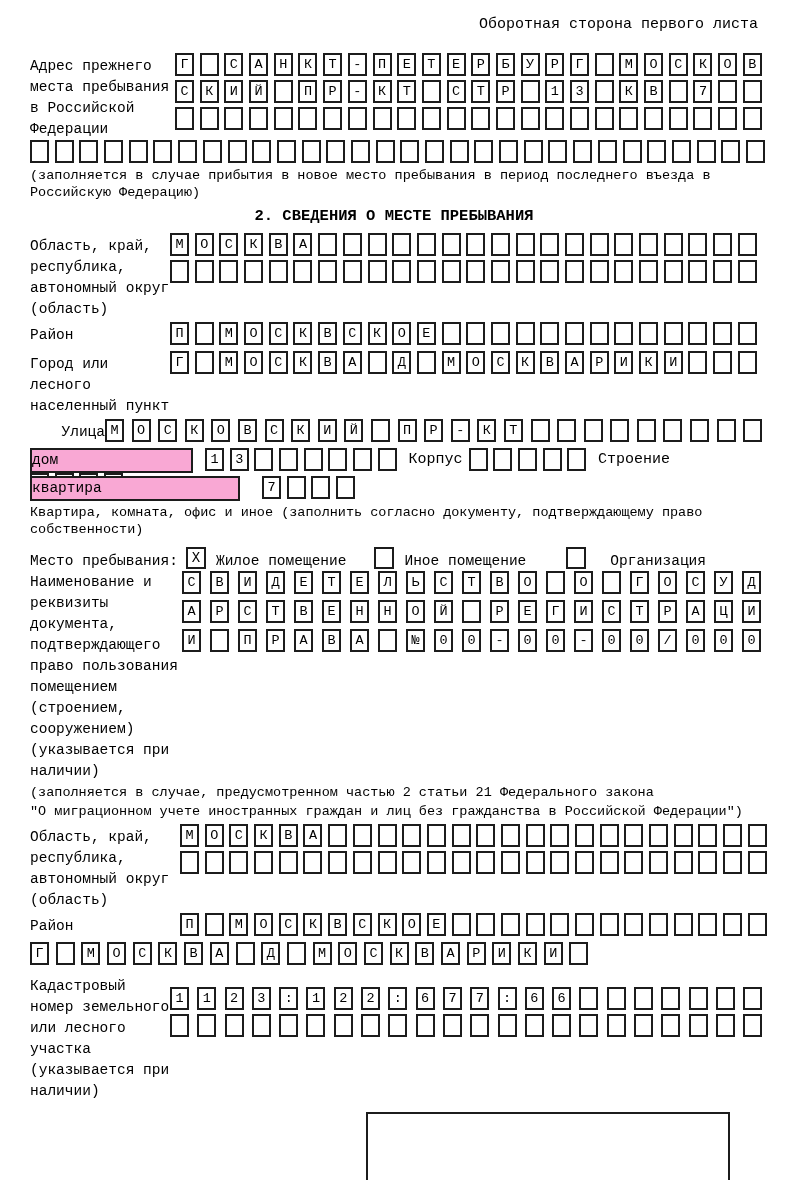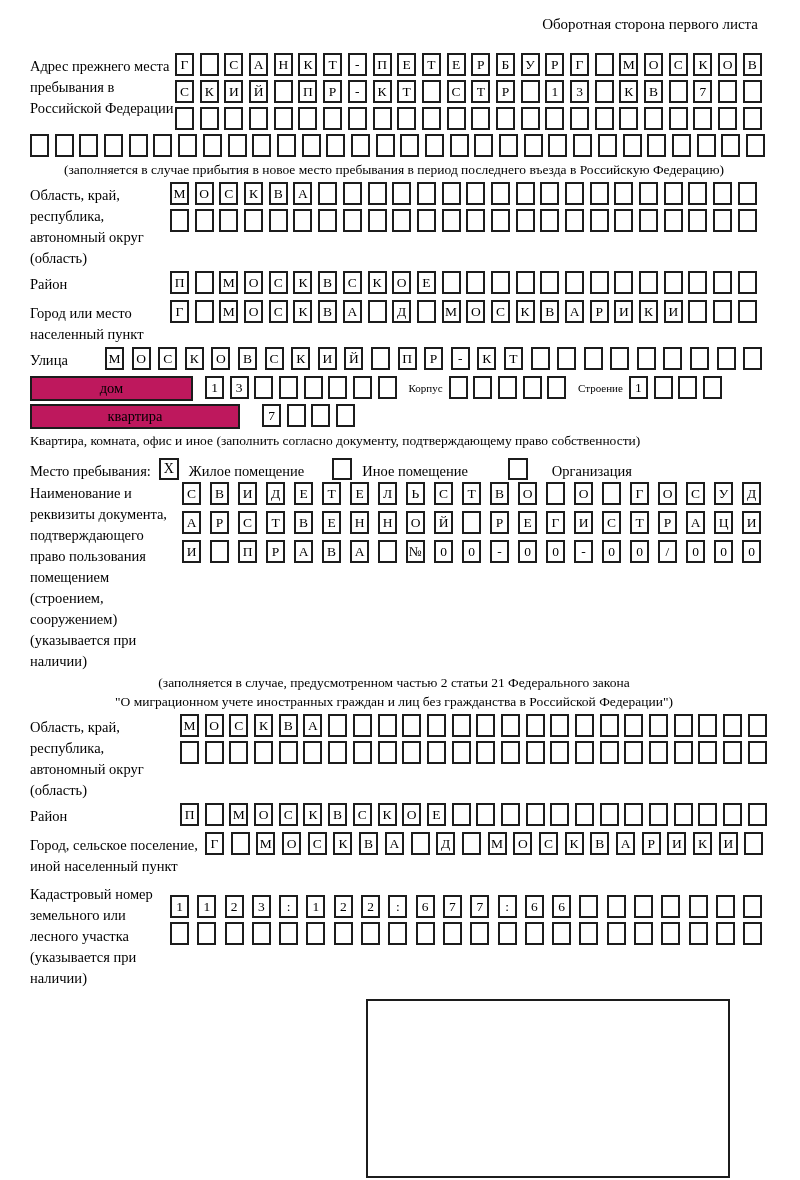--- a/index.html
+++ b/index.html
@@ -1,41 +1,41 @@
 <!DOCTYPE html>
 <html><head>
 <meta charset="utf-8">
 <style>
   html,body{margin:0;padding:0;background:#fff;}
   .page{width:788px;height:1180px;background:#ffffff;color:#000;
-        font-family:Liberation Serif, serif;
+        font-family:Liberation Mono, monospace;
         box-sizing:border-box;padding:8px 30px 0 30px;position:relative;overflow:hidden;}
   .header-note{text-align:right;font-size:15px;margin-top:8px;margin-bottom:20px;}
   .block{display:flex;align-items:flex-start;}
   .label{font-size:14.5px;line-height:21px;padding-top:3px;box-sizing:border-box;}
   .w145{flex:0 0 145px;} .w140{flex:0 0 140px;} .w150{flex:0 0 150px;}
-  .w75{flex:0 0 75px;} .w175{flex:0 0 175px;} .w152{flex:0 0 152px;}
+  .w75{flex:0 0 75px;text-align:right;} .w175{flex:0 0 175px;} .w152{flex:0 0 152px;}
   .rows{flex:1 1 auto;}
   .cellrow{white-space:nowrap;height:23px;margin-bottom:4px;}
   .cellrow.inline{display:inline-block;vertical-align:top;margin-bottom:0;}
   .cell{display:inline-block;box-sizing:border-box;width:19px;height:23px;
         border:2px solid #1c1c1c;margin-right:5.7px;text-align:center;
         font-size:13.5px;line-height:19px;vertical-align:top;background:#fff;}
   .sp266 .cell{margin-right:7.6px;}
   .sp28 .cell{margin-right:9px;}
   .sp273 .cell{margin-right:8.3px;}
   .sp257 .cell{margin-right:6.7px;}
-  .caption{font-size:13.5px;text-align:center;line-height:17px;margin:2px 0 4px 0;}
+  .caption{font-size:13.5px;text-align:left;line-height:17px;margin:2px 0 4px 0;}
   .caption.left{text-align:left;}
   .sec-title{font-size:15.5px;font-weight:bold;text-align:center;margin:6px 0 8px 0;}
   .widebox{display:inline-block;box-sizing:border-box;height:25px;border:2px solid #1c1c1c;
-           text-align:center;font-size:14.5px;line-height:21px;vertical-align:top;background:#be185d;}
+           text-align:left;font-size:14.5px;line-height:21px;vertical-align:top;background:#f9a8d4;}
   .dombox{width:163px;margin-right:12px;}
   .kvbox{width:210px;margin-right:22px;}
-  .inline-label{font-size:11px;display:inline-block;vertical-align:top;line-height:24px;
+  .inline-label{font-size:15px;display:inline-block;vertical-align:top;line-height:24px;
                 margin:0 6px 0 6px;}
   .houserow{margin:2px 0 2px 0;height:26px;}
   .stayrow{margin:6px 0 0 0;height:25px;font-size:14.5px;display:flex;align-items:flex-end;}
   .checkbox{display:inline-block;box-sizing:border-box;width:20px;height:22px;
             border:2px solid #1c1c1c;text-align:center;font-size:14px;line-height:18px;
             margin:0 10px 0 8px;}
   .stay-note{font-size:13.5px;margin:3px 0 8px 170px;}
   .actual-title{font-size:15px;font-weight:bold;text-align:center;margin:10px 0 6px 0;}
   .stamp-area{width:430px;margin-left:auto;margin-right:-5px;margin-top:10px;}
   .stamp-box{width:360px;height:175px;border:2px solid #1c1c1c;margin:0 auto;background:#fff;} .mt4{margin-top:4px;} .mt2{margin-top:2px;}
@@ -51,38 +51,39 @@
     <div class="label w145">Адрес прежнего места пребывания в Российской Федерации</div>
     <div class="rows">
       <div class="cellrow"><span class="cell">Г</span><span class="cell"></span><span class="cell">С</span><span class="cell">А</span><span class="cell">Н</span><span class="cell">К</span><span class="cell">Т</span><span class="cell">-</span><span class="cell">П</span><span class="cell">Е</span><span class="cell">Т</span><span class="cell">Е</span><span class="cell">Р</span><span class="cell">Б</span><span class="cell">У</span><span class="cell">Р</span><span class="cell">Г</span><span class="cell"></span><span class="cell">М</span><span class="cell">О</span><span class="cell">С</span><span class="cell">К</span><span class="cell">О</span><span class="cell">В</span></div>
       <div class="cellrow"><span class="cell">С</span><span class="cell">К</span><span class="cell">И</span><span class="cell">Й</span><span class="cell"></span><span class="cell">П</span><span class="cell">Р</span><span class="cell">-</span><span class="cell">К</span><span class="cell">Т</span><span class="cell"></span><span class="cell">С</span><span class="cell">Т</span><span class="cell">Р</span><span class="cell"></span><span class="cell">1</span><span class="cell">3</span><span class="cell"></span><span class="cell">К</span><span class="cell">В</span><span class="cell"></span><span class="cell">7</span><span class="cell"></span><span class="cell"></span></div>
       <div class="cellrow"><span class="cell"></span><span class="cell"></span><span class="cell"></span><span class="cell"></span><span class="cell"></span><span class="cell"></span><span class="cell"></span><span class="cell"></span><span class="cell"></span><span class="cell"></span><span class="cell"></span><span class="cell"></span><span class="cell"></span><span class="cell"></span><span class="cell"></span><span class="cell"></span><span class="cell"></span><span class="cell"></span><span class="cell"></span><span class="cell"></span><span class="cell"></span><span class="cell"></span><span class="cell"></span><span class="cell"></span></div>
     </div>
   </div>
   <div class="cellrow"><span class="cell"></span><span class="cell"></span><span class="cell"></span><span class="cell"></span><span class="cell"></span><span class="cell"></span><span class="cell"></span><span class="cell"></span><span class="cell"></span><span class="cell"></span><span class="cell"></span><span class="cell"></span><span class="cell"></span><span class="cell"></span><span class="cell"></span><span class="cell"></span><span class="cell"></span><span class="cell"></span><span class="cell"></span><span class="cell"></span><span class="cell"></span><span class="cell"></span><span class="cell"></span><span class="cell"></span><span class="cell"></span><span class="cell"></span><span class="cell"></span><span class="cell"></span><span class="cell"></span><span class="cell"></span></div>
   <div class="caption">(заполняется в случае прибытия в новое место пребывания в период последнего въезда в Российскую Федерацию)</div>
 
+  <div class="sec-title">2. СВЕДЕНИЯ О МЕСТЕ ПРЕБЫВАНИЯ</div>
 
   <div class="block">
     <div class="label w140">Область, край, республика, автономный округ (область)</div>
     <div class="rows">
       <div class="cellrow"><span class="cell">М</span><span class="cell">О</span><span class="cell">С</span><span class="cell">К</span><span class="cell">В</span><span class="cell">А</span><span class="cell"></span><span class="cell"></span><span class="cell"></span><span class="cell"></span><span class="cell"></span><span class="cell"></span><span class="cell"></span><span class="cell"></span><span class="cell"></span><span class="cell"></span><span class="cell"></span><span class="cell"></span><span class="cell"></span><span class="cell"></span><span class="cell"></span><span class="cell"></span><span class="cell"></span><span class="cell"></span></div>
       <div class="cellrow"><span class="cell"></span><span class="cell"></span><span class="cell"></span><span class="cell"></span><span class="cell"></span><span class="cell"></span><span class="cell"></span><span class="cell"></span><span class="cell"></span><span class="cell"></span><span class="cell"></span><span class="cell"></span><span class="cell"></span><span class="cell"></span><span class="cell"></span><span class="cell"></span><span class="cell"></span><span class="cell"></span><span class="cell"></span><span class="cell"></span><span class="cell"></span><span class="cell"></span><span class="cell"></span><span class="cell"></span></div>
     </div>
   </div>
 
   <div class="block mt2">
     <div class="label w140">Район</div>
     <div class="rows">
       <div class="cellrow"><span class="cell">П</span><span class="cell"></span><span class="cell">М</span><span class="cell">О</span><span class="cell">С</span><span class="cell">К</span><span class="cell">В</span><span class="cell">С</span><span class="cell">К</span><span class="cell">О</span><span class="cell">Е</span><span class="cell"></span><span class="cell"></span><span class="cell"></span><span class="cell"></span><span class="cell"></span><span class="cell"></span><span class="cell"></span><span class="cell"></span><span class="cell"></span><span class="cell"></span><span class="cell"></span><span class="cell"></span><span class="cell"></span></div>
     </div>
   </div>
 
   <div class="block mt2">
-    <div class="label w140">Город или место населенный пункт</div>
+    <div class="label w140">Город или лесного населенный пункт</div>
     <div class="rows">
       <div class="cellrow"><span class="cell">Г</span><span class="cell"></span><span class="cell">М</span><span class="cell">О</span><span class="cell">С</span><span class="cell">К</span><span class="cell">В</span><span class="cell">А</span><span class="cell"></span><span class="cell">Д</span><span class="cell"></span><span class="cell">М</span><span class="cell">О</span><span class="cell">С</span><span class="cell">К</span><span class="cell">В</span><span class="cell">А</span><span class="cell">Р</span><span class="cell">И</span><span class="cell">К</span><span class="cell">И</span><span class="cell"></span><span class="cell"></span><span class="cell"></span></div>
     </div>
   </div>
 
   <div class="block mt2">
     <div class="label w75">Улица</div>
     <div class="rows">
       <div class="cellrow sp266"><span class="cell">М</span><span class="cell">О</span><span class="cell">С</span><span class="cell">К</span><span class="cell">О</span><span class="cell">В</span><span class="cell">С</span><span class="cell">К</span><span class="cell">И</span><span class="cell">Й</span><span class="cell"></span><span class="cell">П</span><span class="cell">Р</span><span class="cell">-</span><span class="cell">К</span><span class="cell">Т</span><span class="cell"></span><span class="cell"></span><span class="cell"></span><span class="cell"></span><span class="cell"></span><span class="cell"></span><span class="cell"></span><span class="cell"></span><span class="cell"></span></div>
     </div>
@@ -128,21 +129,20 @@
   </div>
 
   <div class="block mt2">
     <div class="label w150">Район</div>
     <div class="rows">
       <div class="cellrow"><span class="cell">П</span><span class="cell"></span><span class="cell">М</span><span class="cell">О</span><span class="cell">С</span><span class="cell">К</span><span class="cell">В</span><span class="cell">С</span><span class="cell">К</span><span class="cell">О</span><span class="cell">Е</span><span class="cell"></span><span class="cell"></span><span class="cell"></span><span class="cell"></span><span class="cell"></span><span class="cell"></span><span class="cell"></span><span class="cell"></span><span class="cell"></span><span class="cell"></span><span class="cell"></span><span class="cell"></span><span class="cell"></span></div>
     </div>
   </div>
 
   <div class="block mt2">
-    <div class="label w175">Город, сельское поселение, иной населенный пункт</div>
     <div class="rows">
       <div class="cellrow sp257"><span class="cell">Г</span><span class="cell"></span><span class="cell">М</span><span class="cell">О</span><span class="cell">С</span><span class="cell">К</span><span class="cell">В</span><span class="cell">А</span><span class="cell"></span><span class="cell">Д</span><span class="cell"></span><span class="cell">М</span><span class="cell">О</span><span class="cell">С</span><span class="cell">К</span><span class="cell">В</span><span class="cell">А</span><span class="cell">Р</span><span class="cell">И</span><span class="cell">К</span><span class="cell">И</span><span class="cell"></span></div>
     </div>
   </div>
 
   <div class="block mt4">
     <div class="label w140">Кадастровый номер земельного или лесного участка (указывается при наличии)</div>
     <div class="rows" style="padding-top:14px;">
       <div class="cellrow sp273"><span class="cell">1</span><span class="cell">1</span><span class="cell">2</span><span class="cell">3</span><span class="cell">:</span><span class="cell">1</span><span class="cell">2</span><span class="cell">2</span><span class="cell">:</span><span class="cell">6</span><span class="cell">7</span><span class="cell">7</span><span class="cell">:</span><span class="cell">6</span><span class="cell">6</span><span class="cell"></span><span class="cell"></span><span class="cell"></span><span class="cell"></span><span class="cell"></span><span class="cell"></span><span class="cell"></span></div>
       <div class="cellrow sp273"><span class="cell"></span><span class="cell"></span><span class="cell"></span><span class="cell"></span><span class="cell"></span><span class="cell"></span><span class="cell"></span><span class="cell"></span><span class="cell"></span><span class="cell"></span><span class="cell"></span><span class="cell"></span><span class="cell"></span><span class="cell"></span><span class="cell"></span><span class="cell"></span><span class="cell"></span><span class="cell"></span><span class="cell"></span><span class="cell"></span><span class="cell"></span><span class="cell"></span></div>

